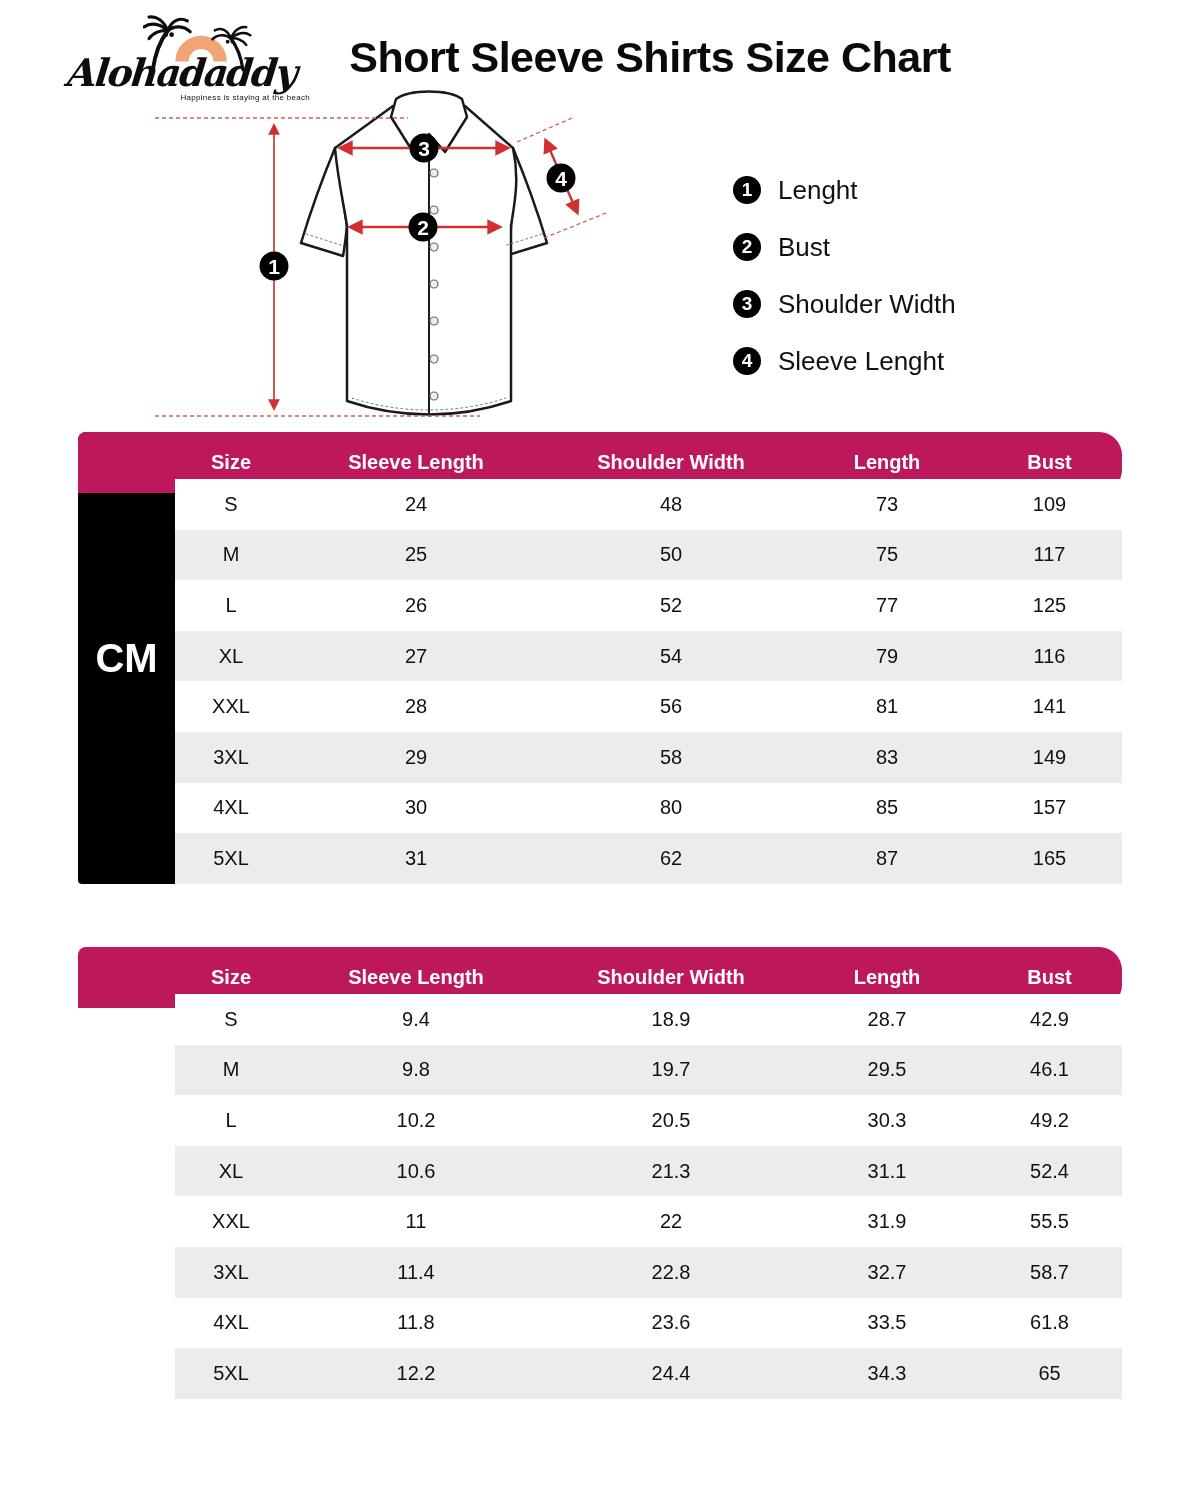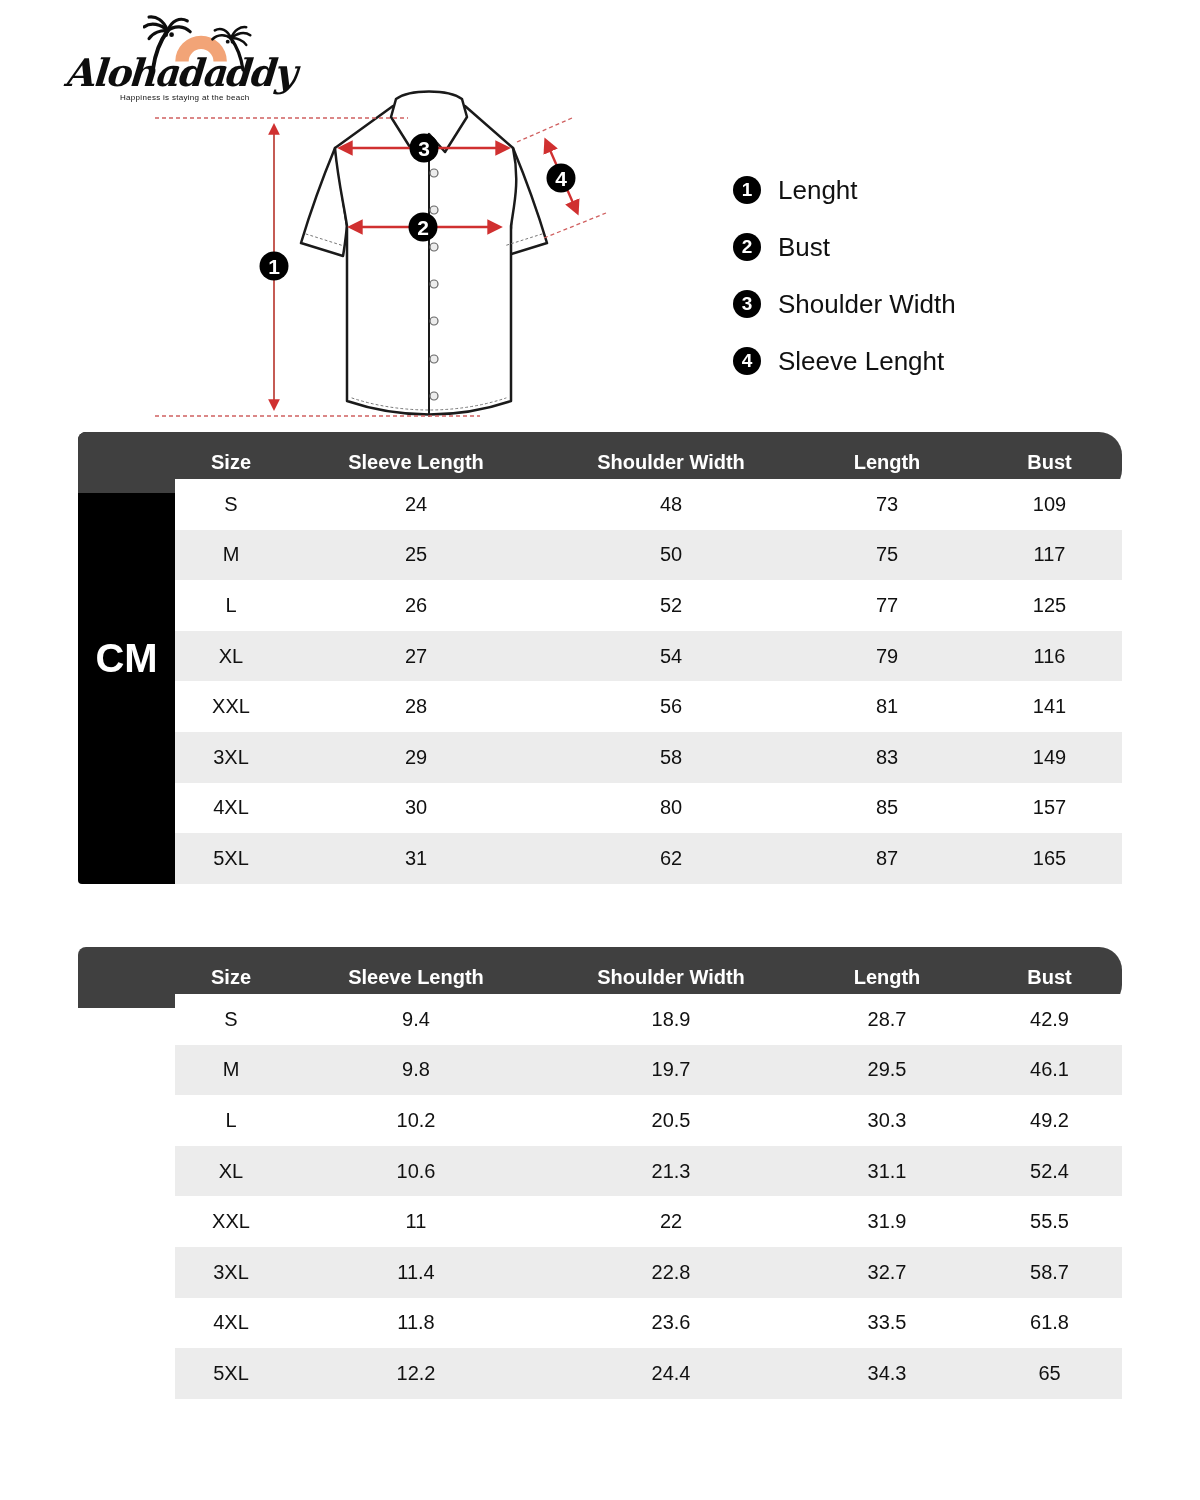--- a/index.html
+++ b/index.html
@@ -11,21 +11,21 @@
 
   
   .logo-art { position:absolute; left:143px; top:14px; width:112px; height:64px; }
   .brand-name {
     position:absolute; left:62px; top:50px; width:240px; text-align:center;
     font-family:"DejaVu Serif", serif; font-style:italic; font-weight:bold;
     font-size:38px; color:#0d0d0d; letter-spacing:-2px; transform:skewX(-6deg);
     white-space:nowrap;
   }
   .brand-tagline {
-    position:absolute; left:120px; top:93px; width:190px; text-align:left;
+    position:absolute; left:120px; top:93px; width:190px; text-align:right;
     font-size:8px; color:#111; letter-spacing:.3px; white-space:nowrap;
   }
 
   
   .title {
     position:absolute; left:100px; top:33px; width:1100px; text-align:center;
     font-size:43px; font-weight:bold; color:#0a0a0a; letter-spacing:-.5px;
     white-space:nowrap;
   }
 
@@ -45,21 +45,21 @@
 
   
   .size-table { position:absolute; left:78px; width:1044px; height:452px; }
   .t-sidebar {
     position:absolute; left:0; top:0; width:97px; height:452px; background:#000;
     border-radius:8px 0 0 4px; display:flex; align-items:center; justify-content:center;
   }
   .t-unit { color:#fff; font-weight:bold; font-size:40px; }
   .t-unit.small { font-size:30px; letter-spacing:.5px; }
   .t-header {
-    position:absolute; left:0; top:0; width:1044px; height:61px; background:#404040;
+    position:absolute; left:0; top:0; width:1044px; height:61px; background:#be185d;
     border-radius:8px 23px 23px 0;
     display:grid; grid-template-columns:97px 112px 258px 252px 180px 145px; align-items:center;
   }
   .t-header .hcell { color:#fff; font-weight:bold; font-size:20px; text-align:center; }
   .t-body { position:absolute; left:97px; top:47px; width:947px; }
   .trow {
     display:grid; grid-template-columns:112px 258px 252px 180px 145px;
     height:50.6px; align-items:center; background:#fff;
   }
   .trow.alt { background:#ececec; }
@@ -89,20 +89,21 @@
         <circle cx="31" cy="19" r="2.4" fill="#0d0d0d"></circle>
       </g>
     </defs>
     <path d="M 31,46 A 25,25 0 0 1 81,46 L 68,46 A 12,12 0 0 0 44,46 Z" fill="#f2a477"></path>
     <use href="#palm" transform="translate(-2,2) scale(0.95)"></use>
     <use href="#palm" transform="translate(106,12) scale(-0.78,0.78)"></use>
   </svg>
   <div class="brand-name">Alohadaddy</div>
   <div class="brand-tagline">Happiness is staying at the beach</div>
 
+  <h1 class="title">Short Sleeve Shirts Size Chart</h1>
 
   <svg class="diagram" viewBox="0 0 520 350">
     <defs>
       <marker id="arr" viewBox="0 0 10 10" refX="7.5" refY="5" markerWidth="6.5" markerHeight="6.5" orient="auto-start-reverse">
         <path d="M0,0 L10,5 L0,10 Z" fill="#d03030"></path>
       </marker>
     </defs>
 
     <g stroke="#1a1a1a" stroke-width="2.5" fill="#ffffff" stroke-linejoin="round" stroke-linecap="round">
 

